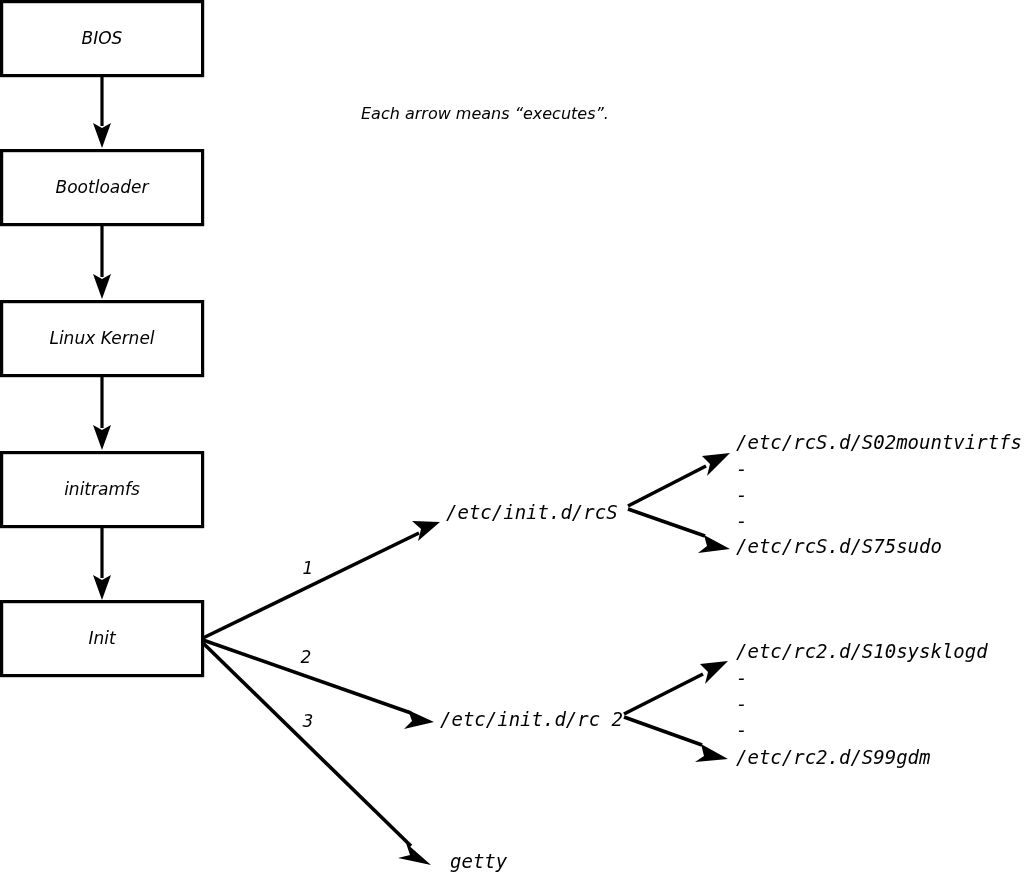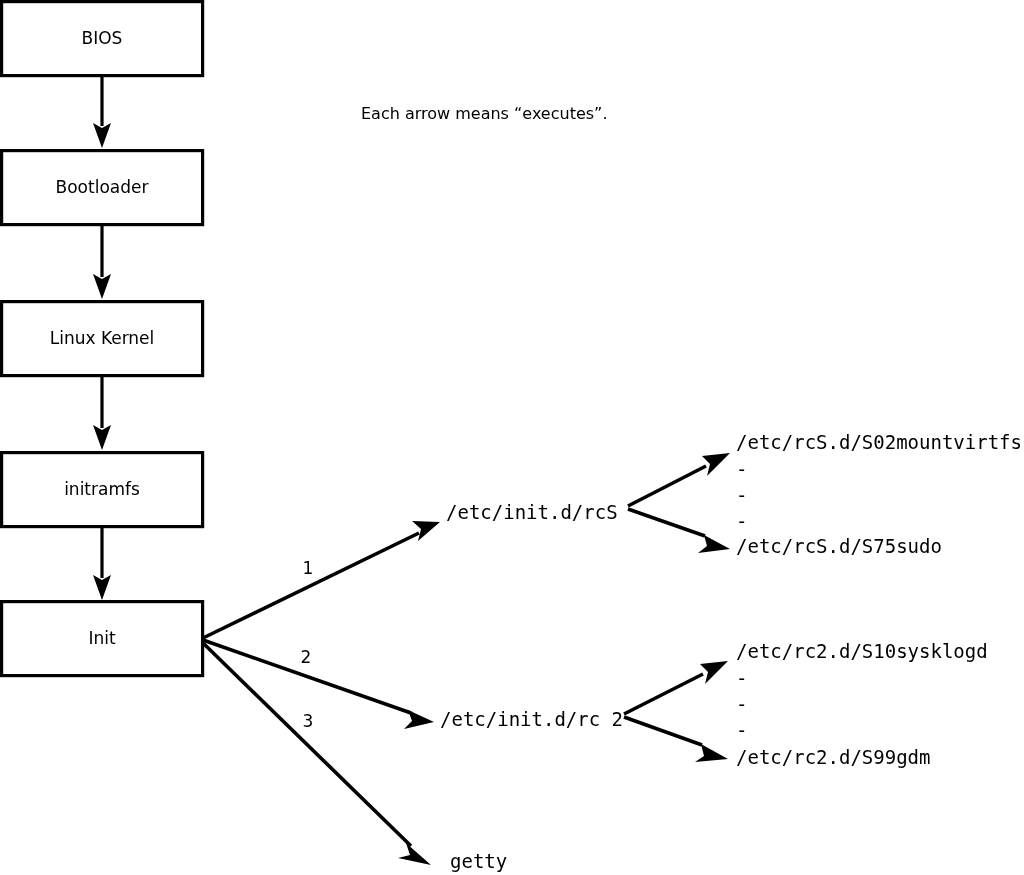--- a/index.html
+++ b/index.html
@@ -12,20 +12,21 @@
     font-family: "Liberation Sans", sans-serif;
     width: 1024px;
     height: 875px;
     overflow: hidden;
   }
   #diagram-root {
     position: relative;
     width: 1024px;
     height: 875px;
     background: #ffffff;
+    font-style: italic;
   }
   svg#diagram-svg {
     position: absolute;
     left: 0;
     top: 0;
     width: 1024px;
     height: 875px;
   }
   
   .box-label {

